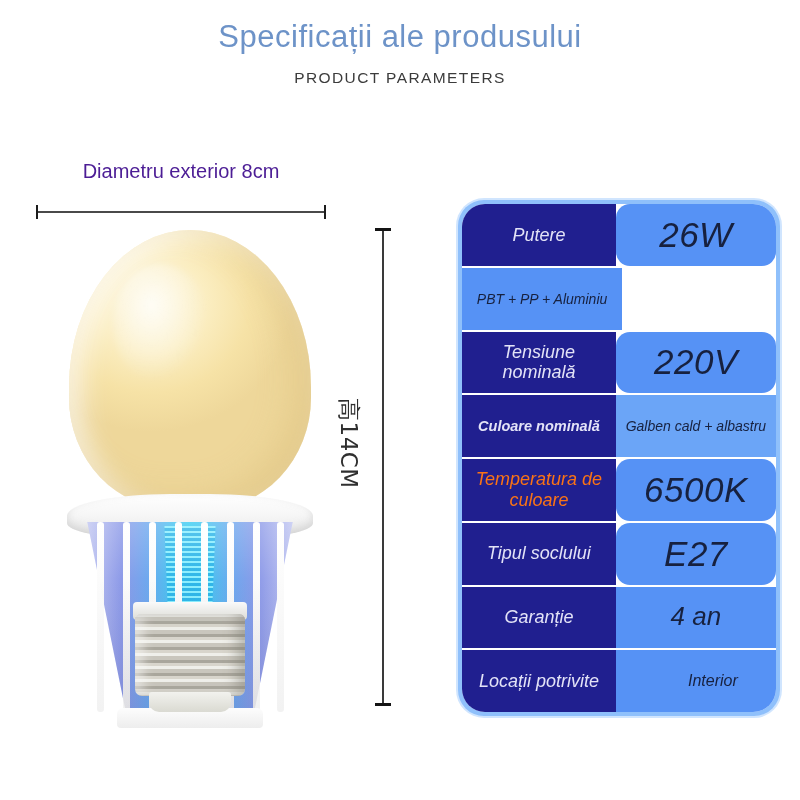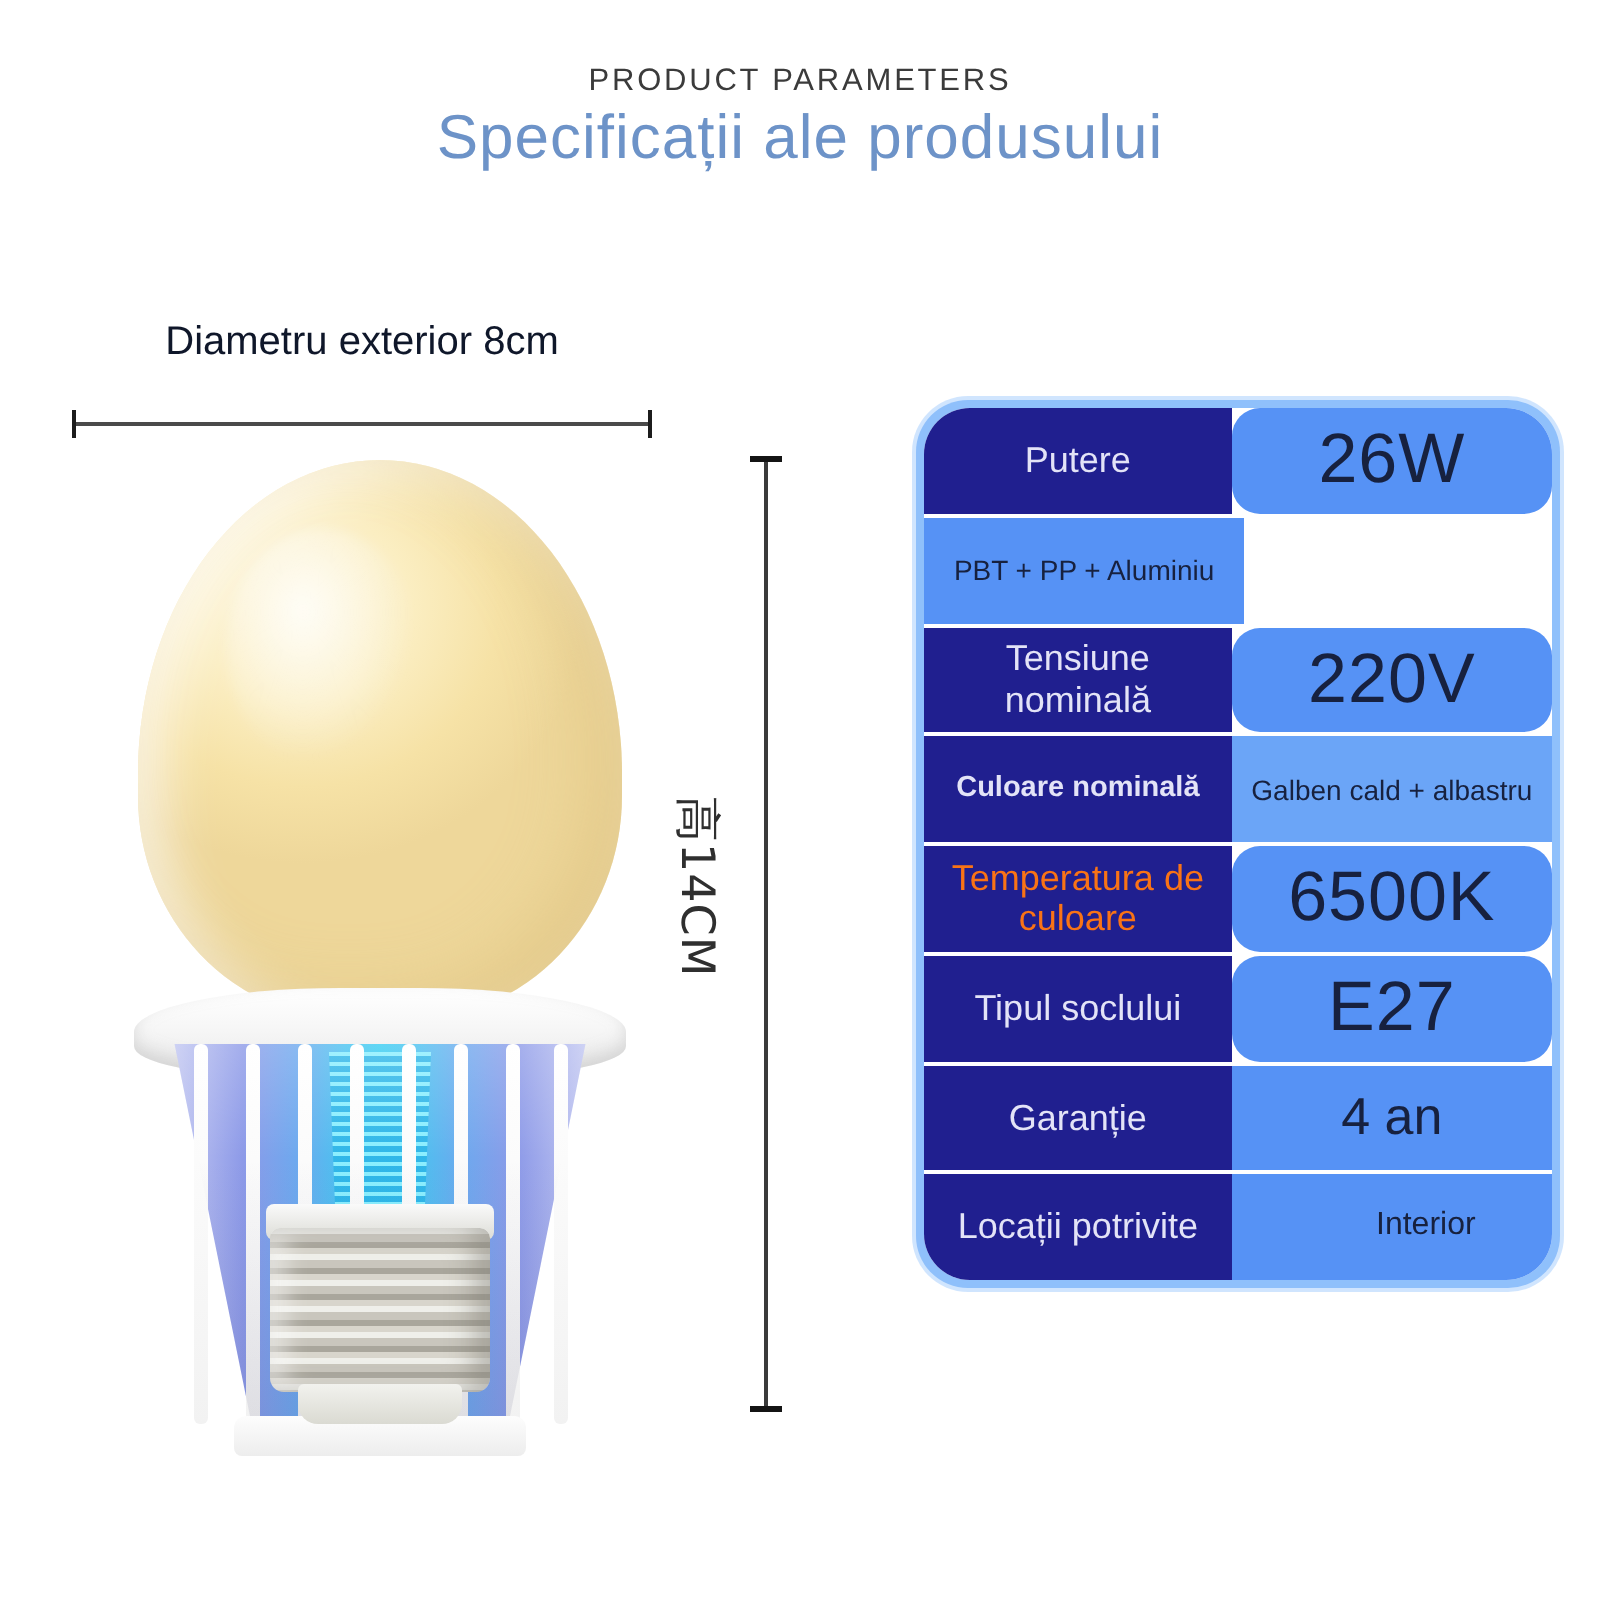--- a/index.html
+++ b/index.html
@@ -18,21 +18,21 @@
     font-weight:400;line-height:1.2;
   }
   #title-sub{
     margin-top:14px;font-size:15.5px;color:#3b3b3b;
     letter-spacing:1.4px;font-weight:400;
   }
 
   
   #diam-label{
     position:absolute;left:36px;top:160px;width:290px;
-    text-align:center;font-size:20px;color:#0f172a;
+    text-align:center;font-size:20px;color:#4c1d95;
     white-space:nowrap;
   }
   #diam-rule{
     position:absolute;left:36px;top:205px;width:290px;height:14px;
   }
   #diam-rule .bar{
     position:absolute;left:0;top:6px;width:100%;height:1.6px;background:#4a4a4a;
   }
   #diam-rule .cap{
     position:absolute;top:0;width:1.8px;height:14px;background:#1c1c1c;
@@ -139,26 +139,27 @@
     background:linear-gradient(180deg,#fafafa,#dcdcd6);
   }
   .screw-tip{
     position:absolute;left:94px;top:470px;width:82px;height:20px;
     border-radius:3px 3px 10px 10px;
     background:linear-gradient(180deg,#f2f2ee,#dadad2);
   }
 
   
   #spec-wrap{
-    position:absolute;left:458px;top:200px;width:322px;height:444px;
+    position:absolute;left:458px;top:200px;width:322px;height:516px;
     border-radius:26px;
     background:#8fc0fb;
     padding:4px;
     box-sizing:border-box;
     box-shadow:0 0 0 2px rgba(150,197,252,.45);
+    font-style:italic;
   }
   #spec-table{
     position:relative;width:100%;height:100%;
     border-radius:23px;overflow:hidden;
     display:flex;flex-direction:column;
     background:#ffffff;
   }
   .spec-row{
     flex:1 1 0;display:flex;min-height:0;
     border-bottom:2px solid #ffffff;
@@ -190,22 +191,22 @@
   .spec-row[data-size="sm"]  .spec-val{font-size:14px;}
   .spec-row[data-size="xs"]  .spec-val{font-size:16px;padding-left:40px;}
   .spec-row[data-key="sm"] .spec-key{font-size:14.5px;font-weight:bold;}
   .spec-row[data-key="dim"] .spec-key{color:#f97316;}
   .spec-row[data-val="light"] .spec-val{background:#6ba5f7;}
 </style>
 </head>
 <body>
 
 <div id="header">
+  <div id="title-main">Specificații ale produsului</div>
   <div id="title-sub">PRODUCT PARAMETERS</div>
-  <div id="title-main">Specificații ale produsului</div>
 </div>
 
 <div id="diam-label">Diametru exterior 8cm</div>
 
 <div id="diam-rule">
   <div class="bar"></div>
   <div class="cap l"></div>
   <div class="cap r"></div>
 </div>
 

